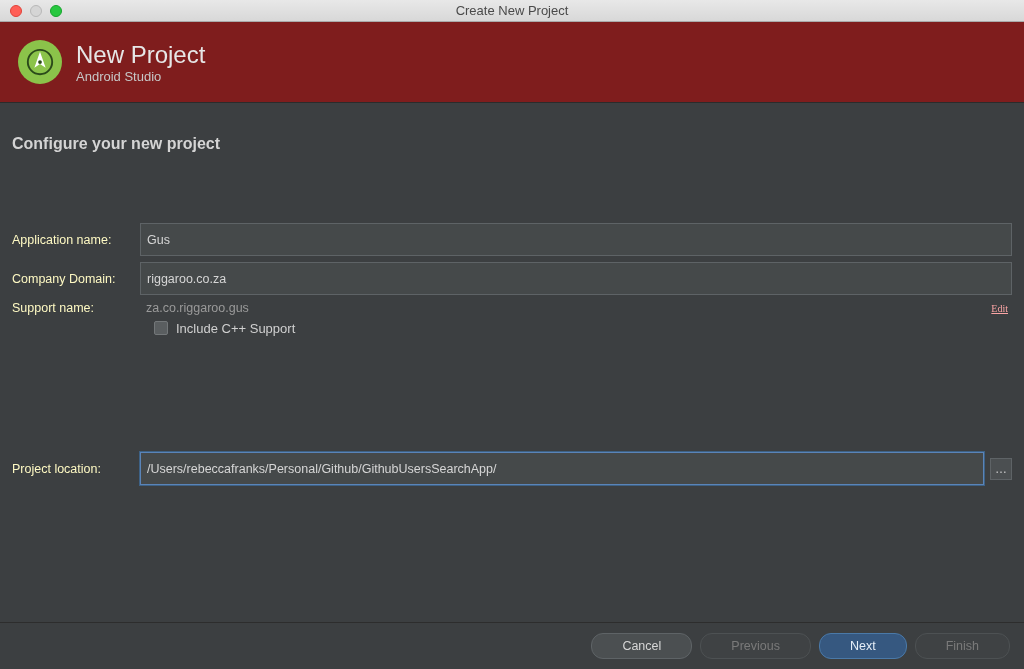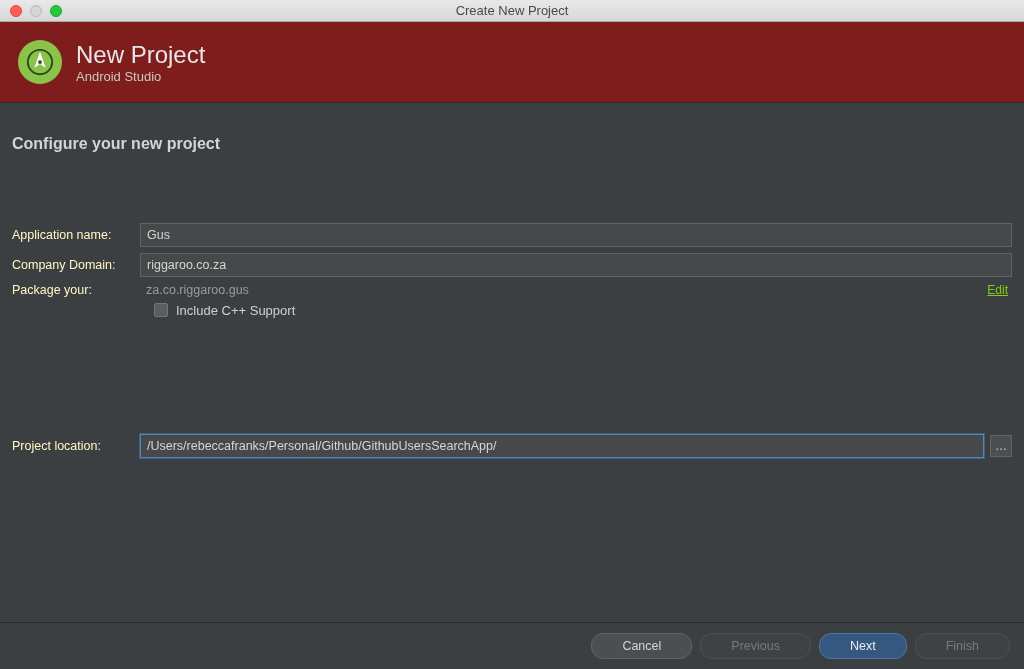--- a/index.html
+++ b/index.html
@@ -84,47 +84,48 @@
       margin-bottom: 6px;
     }
     .label {
       width: 128px;
       font-size: 12.5px;
       color: #fef9c3;
       flex-shrink: 0;
     }
     .text-input {
       flex: 1;
-      height: 24px;
+      height: 33px;
       background: #45494a;
       border: 1px solid #5e6366;
       color: #d6d6d6;
       font-size: 12.5px;
       padding: 10px 6px;
       outline: none;
     }
     .text-input.focused {
       border: 1px solid #5a84b8;
       box-shadow: 0 0 0 1px #3d6185;
     }
     .readonly-value {
       flex: 1;
       font-size: 12.5px;
       color: #9a9a9a;
       padding-left: 6px;
       display: flex;
       align-items: center;
     }
     .edit-link {
-      color: #84cc16;
-      font-size: 12px;
+      color: #fca5a5;
+      font-size: 10px;
       text-decoration: underline;
       cursor: pointer;
       padding-right: 4px;
       margin-left: 8px;
+      font-family: Liberation Serif, serif;
     }
 
     .checkbox-wrap {
       display: flex; gap: 8px;
       padding-left: 14px;
     }
     .cb {
       width: 14px; height: 14px;
       background: #5a5e60;
       border: 1px solid #737779;
@@ -214,21 +215,21 @@
       <div class="label">Application name:</div>
       <input class="text-input" type="text" value="Gus" style="">
     </div>
 
     <div class="row">
       <div class="label">Company Domain:</div>
       <input class="text-input" type="text" value="riggaroo.co.za" style="">
     </div>
 
     <div class="row">
-      <div class="label">Package your:</div>
+      <div class="label">Support name:</div>
       <div class="readonly-value">za.co.riggaroo.gus</div>
       <a class="edit-link">Edit</a>
     </div>
 
     <div class="row" style="margin-top:4px">
       <div class="label"></div>
       <div class="checkbox-wrap">
         <div class="cb"></div>
         <div class="cb-label">Include C++ Support</div>
       </div>

